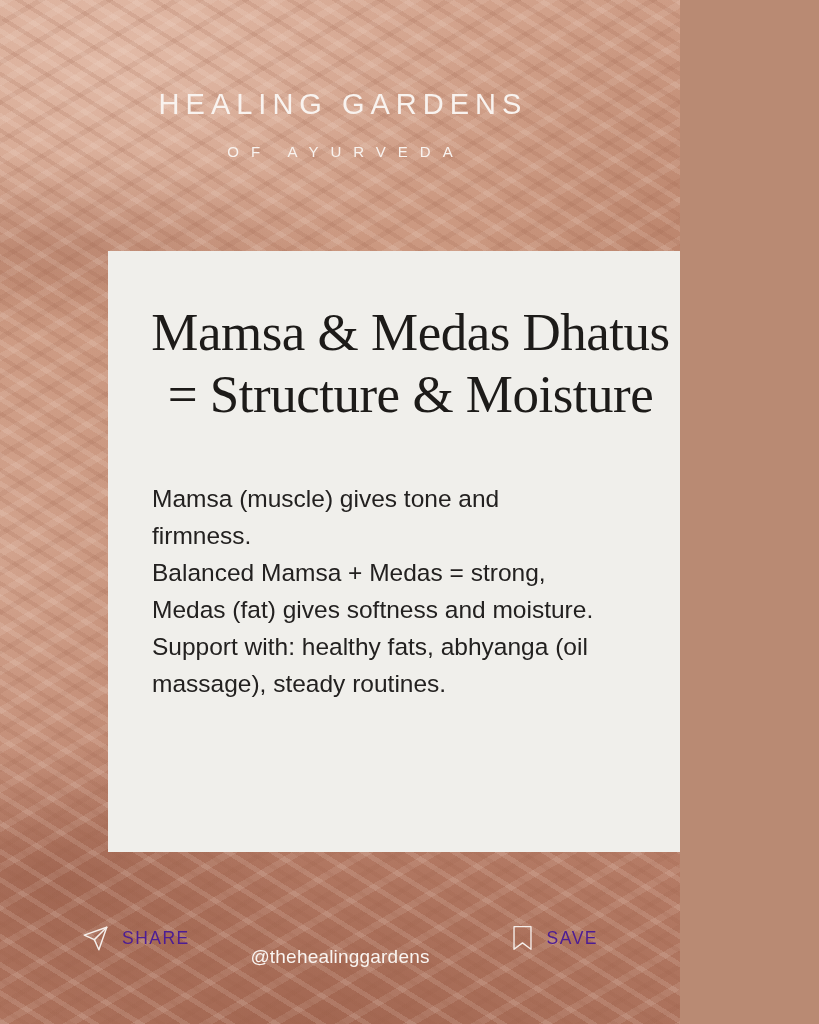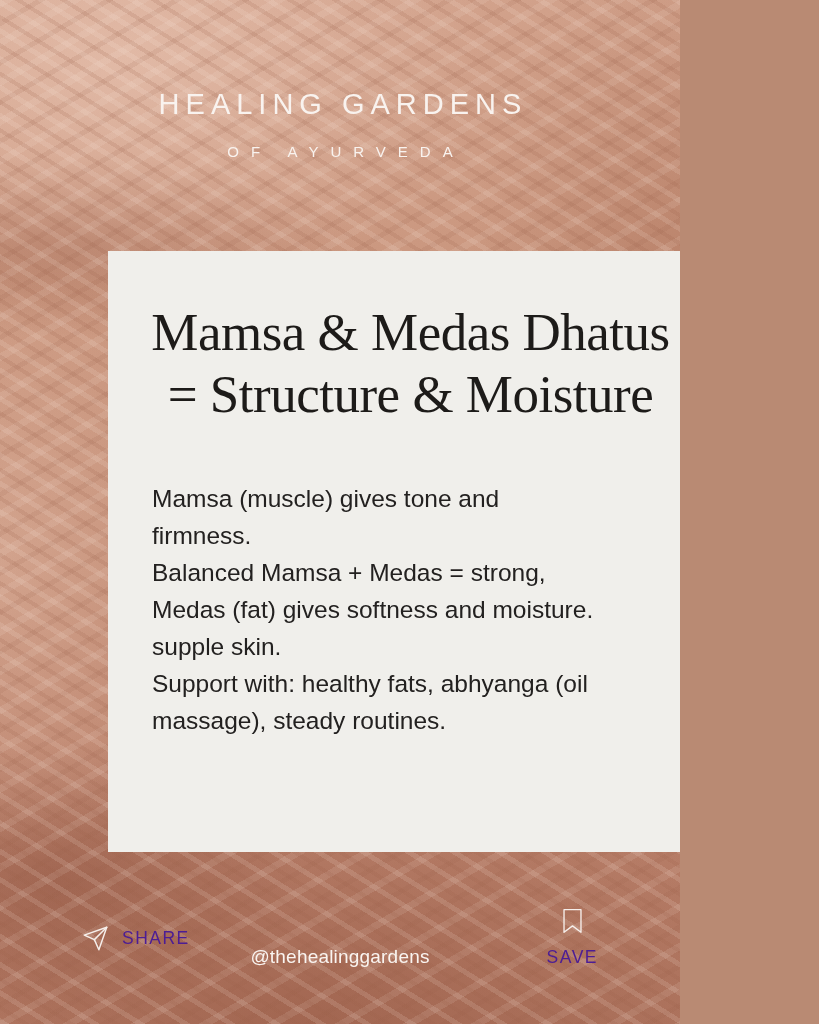--- a/index.html
+++ b/index.html
@@ -77,21 +77,21 @@
     position: absolute; left: 82px; right: 82px; top: 908px; height: 46px;
     display: grid; grid-template-columns: 1fr auto 1fr;
     align-items: center;
     color: #f9f3ef;
   }
   .footer-action {
     display: inline-flex; align-items: center; gap: 13px;
     cursor: pointer;
   }
   .footer-action.share { justify-self: start; }
-  .footer-action.save  { justify-self: end; flex-direction: column; }
+  .footer-action.save  { justify-self: end; }
   .footer-action .label {
     font-size: 17.5px; letter-spacing: 1.5px; font-weight: 400;
     color: #4c1d95;
   }
   .handle {
     justify-self: center;
     font-size: 19px; font-weight: 400; letter-spacing: 0.2px;
     color: #faf5f1;
     cursor: pointer;
     margin-top: 38px;
@@ -113,21 +113,20 @@
   <section class="card">
     <h1 class="card-title">
       <span>Mamsa &amp; Medas Dhatus</span>
       <span>= Structure &amp; Moisture</span>
     </h1>
     <div class="card-body">
       <div>Mamsa (muscle) gives tone and</div>
       <div>firmness.</div>
       <div>Balanced Mamsa + Medas = strong,</div>
       <div>Medas (fat) gives softness and moisture.</div>
-      <div>supple skin.</div>
       <div>Support with: healthy fats, abhyanga (oil</div>
       <div>massage), steady routines.</div>
     </div>
   </section>
 
   <footer class="footer">
 
     <div class="footer-action share">
       <span class="icon">
         <svg width="27" height="27" viewBox="0 0 24 24" fill="none" stroke="#f6efeb" stroke-width="1.3" stroke-linecap="round" stroke-linejoin="round">

